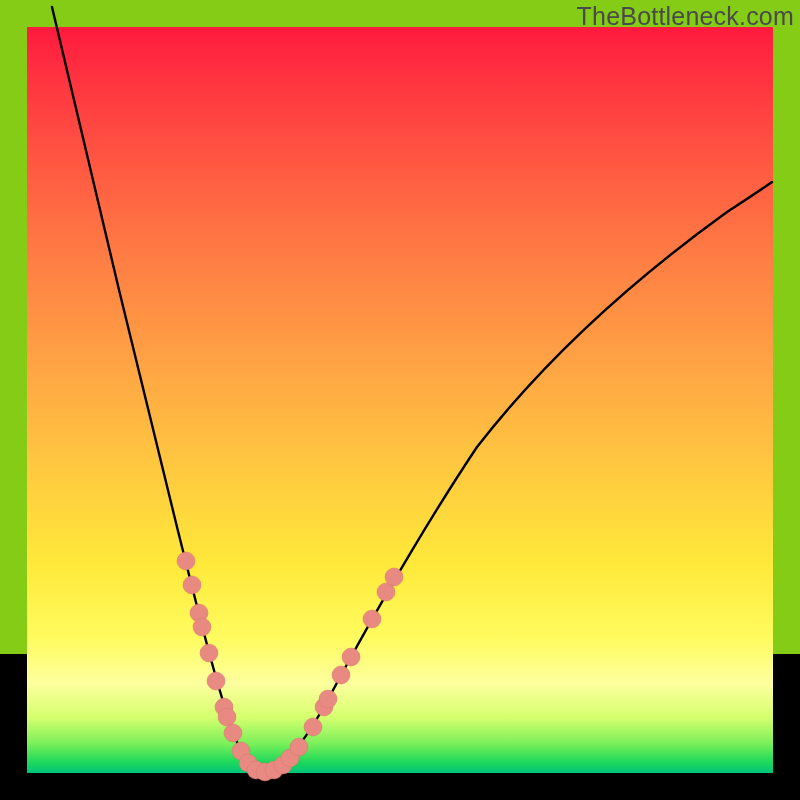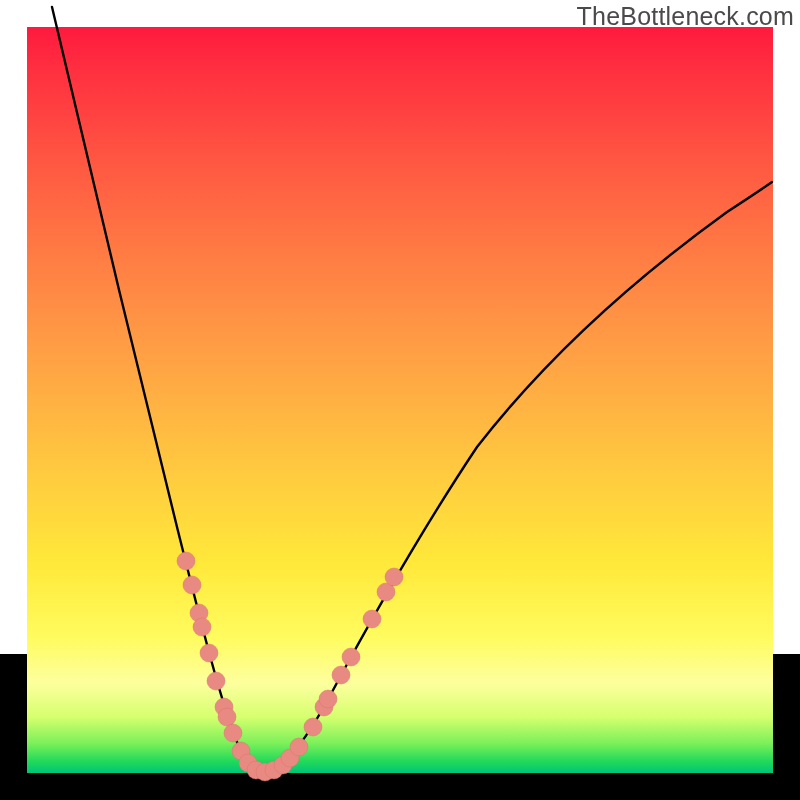--- a/index.html
+++ b/index.html
@@ -8,21 +8,21 @@
     width: 800px;
     height: 800px;
     overflow: hidden;
     background: #000;
     font-family: Arial, Helvetica, sans-serif;
   }
   .stage {
     position: relative;
     width: 800px;
     height: 654px;
-    background: #ffffff;
+    background: #84cc16;
   }
   .plot-area {
     position: absolute;
     left: 27px;
     top: 27px;
     width: 746px;
     height: 746px;
     
     background: linear-gradient(
       to bottom,

